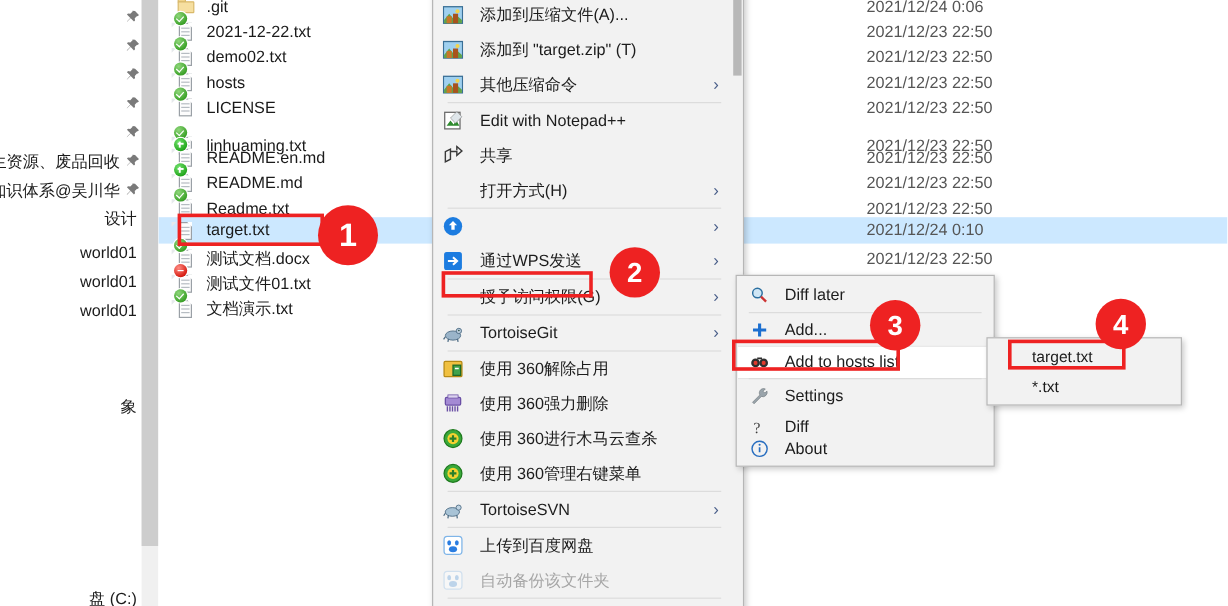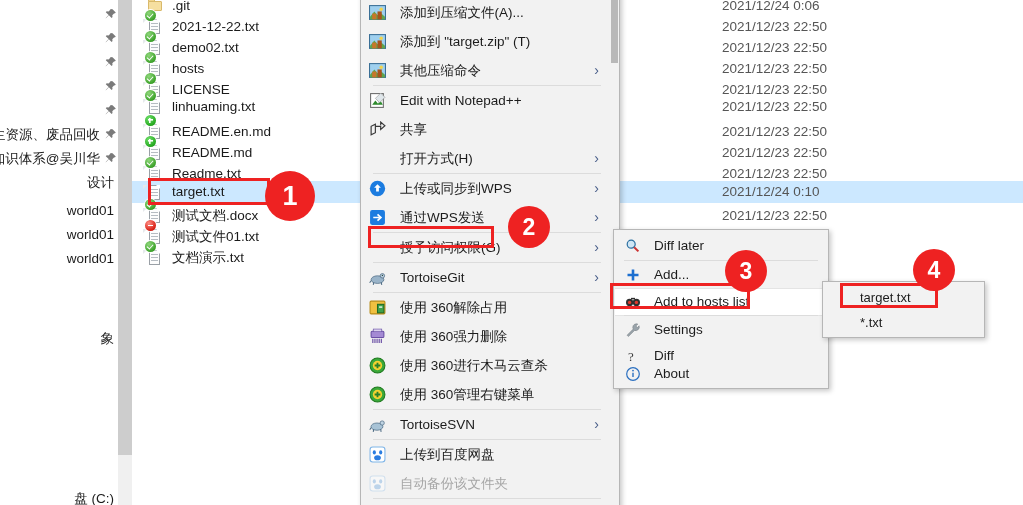--- a/index.html
+++ b/index.html
@@ -234,21 +234,21 @@
   <div class="file-row" style="top:79px">
     <span class="file-icon">
       <span class="docico"><span class="pg"></span><span class="corner"></span>
         <span class="ln" style="top:4px"></span><span class="ln" style="top:7px"></span><span class="ln" style="top:10px"></span>
         <span class="ov ov-ok"></span></span>
     </span>
     <span class="file-name">LICENSE</span>
     <span class="file-date">2021/12/23 22:50</span>
   </div>
 
-  <div class="file-row" style="top:96px">
+  <div class="file-row" style="top:111px">
     <span class="file-icon">
       <span class="docico"><span class="pg"></span><span class="corner"></span>
         <span class="ln" style="top:4px"></span><span class="ln" style="top:7px"></span><span class="ln" style="top:10px"></span>
         <span class="ov ov-ok"></span></span>
     </span>
     <span class="file-name">linhuaming.txt</span>
     <span class="file-date">2021/12/23 22:50</span>
   </div>
 
   <div class="file-row" style="top:121px">
@@ -393,21 +393,20 @@
 
   <div class="msep" style="top:180px"></div>
 
   <div class="mi" style="top:181px">
     <span class="mi-ico">
       <svg viewBox="0 0 16 16">
           <circle cx="8" cy="8" r="7.2" fill="#1c7ce0"></circle>
           <path d="M8 4l3.2 3.2H9.3v3.6H6.7V7.2H4.8z" fill="#fff"></path>
         </svg>
     </span>
-    <span class="mi-txt">上传或同步到WPS</span>
     <span class="mi-arrow">›</span>
   </div>
 
   <div class="mi" style="top:210px">
     <span class="mi-ico">
       <svg viewBox="0 0 16 16">
           <rect x="1" y="1" width="14" height="14" rx="2" fill="#1c7ce0"></rect>
           <path d="M4 8h6M8 5l3.2 3-3.2 3" stroke="#fff" stroke-width="1.6" fill="none"></path>
         </svg>
     </span>

